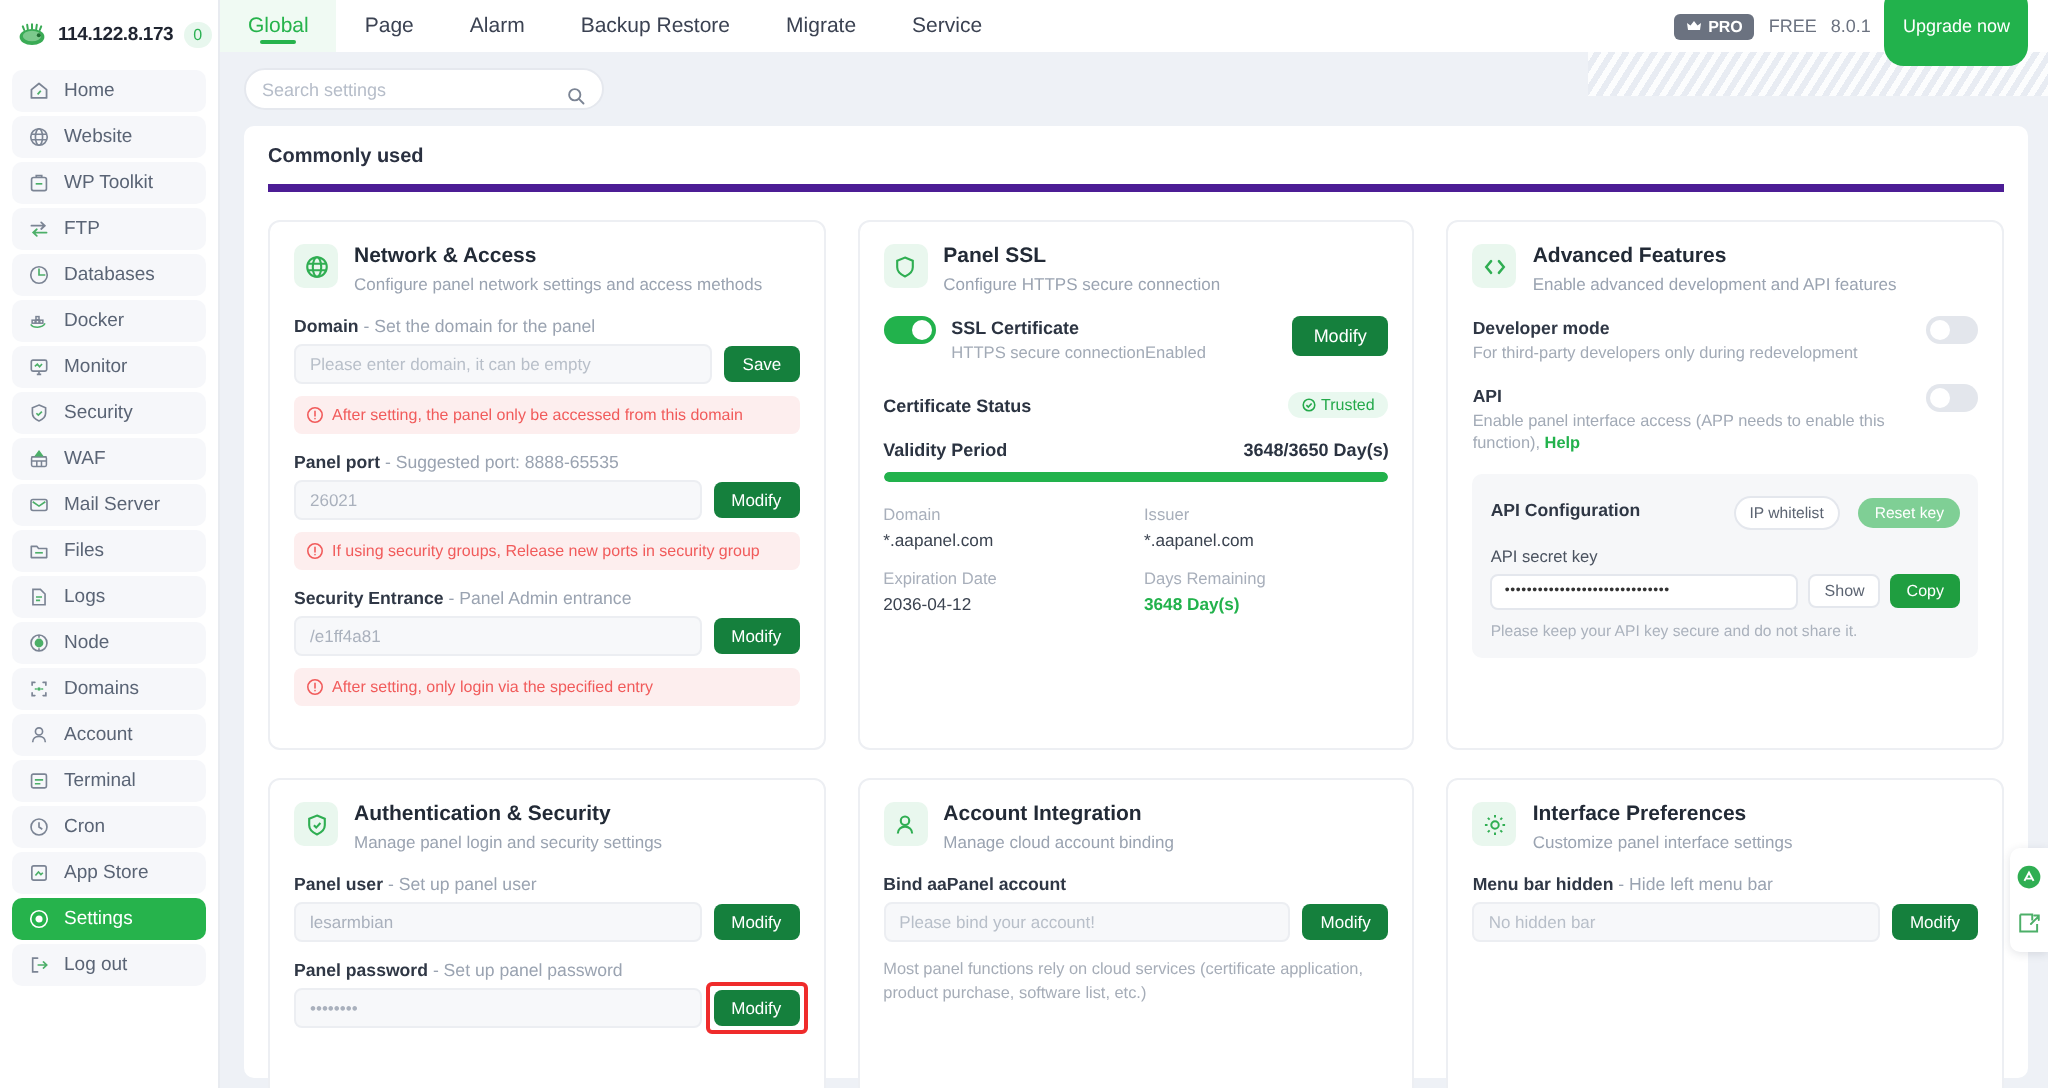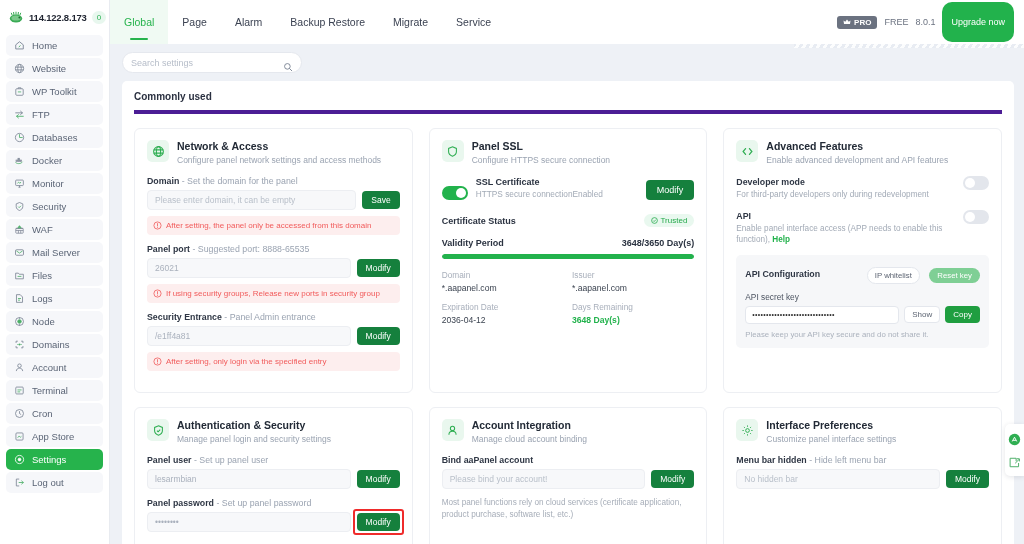--- a/index.html
+++ b/index.html
@@ -45,21 +45,21 @@
   .nav-item .ico svg { display: block; }
 
   
   .main { flex: 1; position: relative; height: 544px; overflow: hidden; }
   .stripes {
     position: absolute; top: 0; right: 0; width: 230px; height: 48px;
     background: repeating-linear-gradient(-58deg, #ffffff 0 3px, #e7ebf2 3px 6px);
     opacity: .85;
   }
   .topbar {
-    position: relative; height: 44px; background: #ffffff;
+    position: relative; height: 26px; background: #ffffff;
     display: flex; align-items: stretch; border-top-left-radius: 4px;
     margin-right: 0;
   }
   .tabs { display: flex; align-items: stretch; }
   .tab {
     display: flex; align-items: center; padding: 0 14px;
     font-size: 10.5px; color: #3b4252; cursor: pointer; position: relative;
   }
   .tab.active { color: #26b34c; background: #f0faf3; font-weight: normal; }
   .tab.active::after {
@@ -140,21 +140,21 @@
   }
   .btn-green.big { padding: 5px 11px; font-size: 9px; }
   .warn {
     display: flex; align-items: center; gap: 4px;
     background: #fdeeee; color: #f15b5b; border-radius: 4px;
     font-size: 8px; padding: 4px 6px; margin: 6px 0 9px 0; line-height: 11px;
   }
   .warn .wi { width: 9px; height: 9px; flex: 0 0 9px; }
 
   
-  .ssl-toggle-row { display: flex; align-items: flex-end; gap: 8px; margin-bottom: 14px; }
+  .ssl-toggle-row { display: flex; align-items: flex-start; gap: 8px; margin-bottom: 14px; }
   .toggle {
     width: 26px; height: 14px; border-radius: 8px; background: #22b24c;
     position: relative; flex: 0 0 26px; cursor: pointer;
   }
   .toggle::after {
     content:""; position: absolute; top: 2px; right: 2px; width: 10px; height: 10px;
     border-radius: 50%; background: #fff;
   }
   .toggle.off { background: #e3e6ec; }
   .toggle.off::after { right: auto; left: 2px; }

